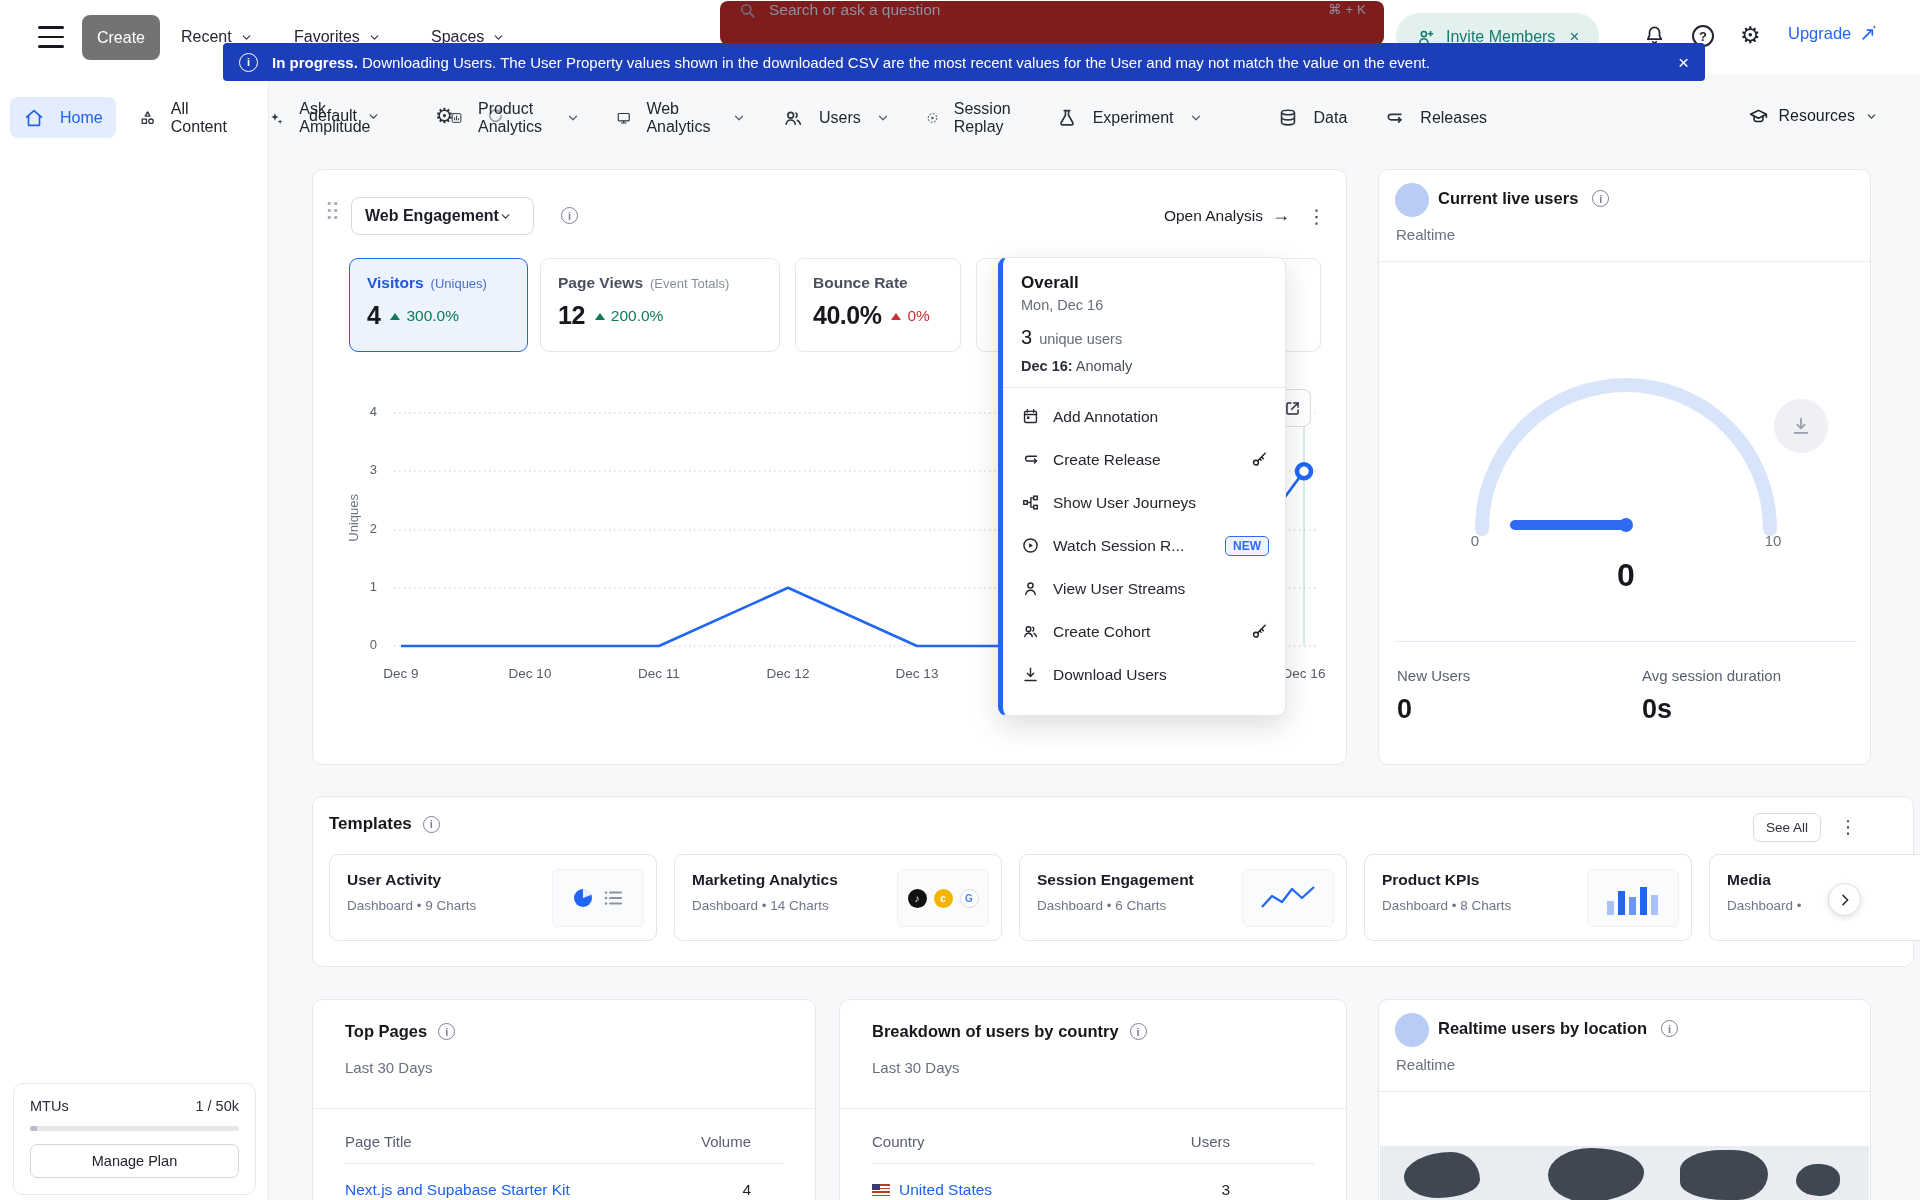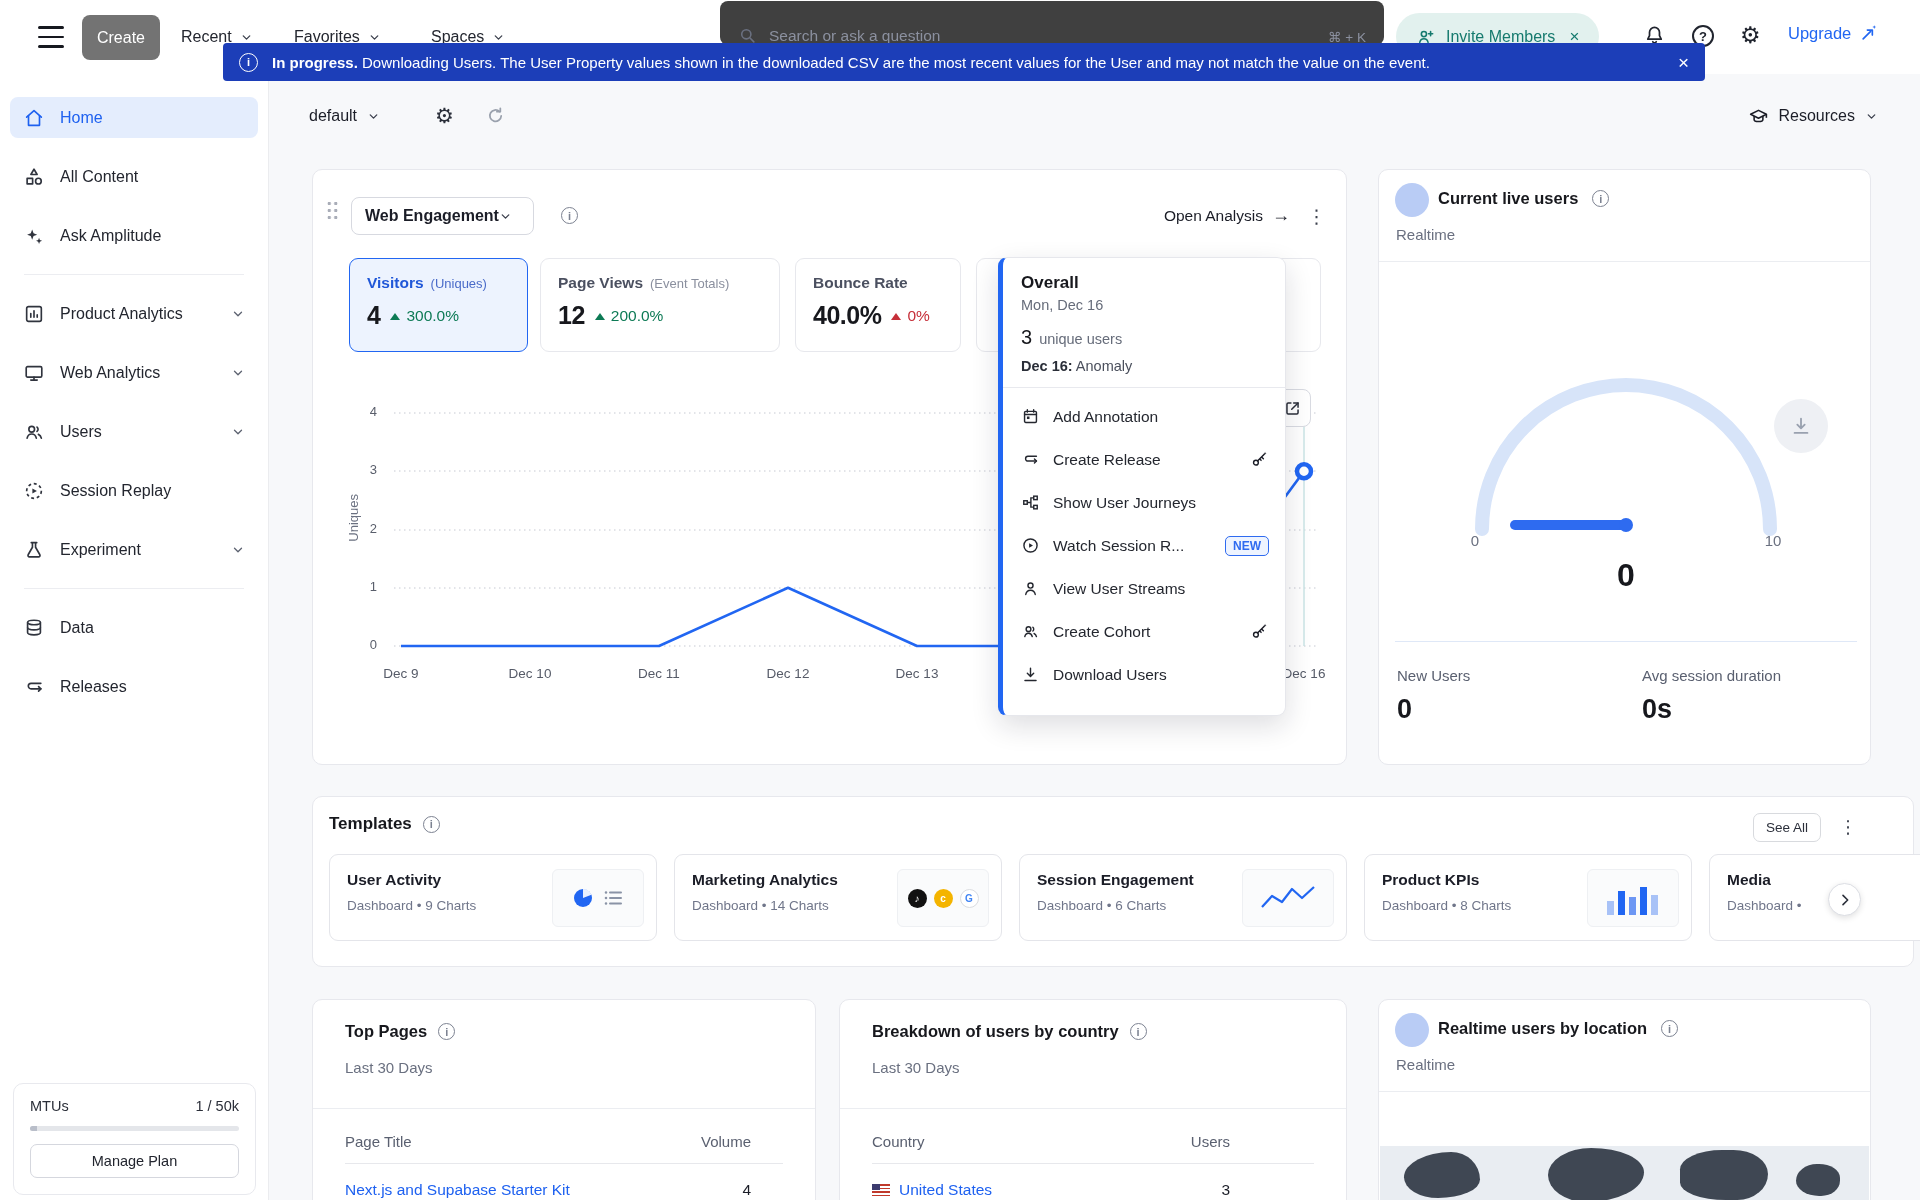--- a/index.html
+++ b/index.html
@@ -9,39 +9,39 @@
 i.info{display:inline-flex;width:17px;height:17px;border:1.5px solid #7c8291;border-radius:50%;
   color:#7c8291;font-size:11px;font-weight:600;align-items:center;justify-content:center;font-style:normal;flex:0 0 auto}
 .chev{flex:0 0 auto}
 
 #topbar{position:absolute;top:0;left:0;width:1920px;height:74px;background:#fff;z-index:30}
 #burger{position:absolute;left:38px;top:26px;width:26px;height:22px;display:flex;flex-direction:column;justify-content:space-between;cursor:pointer}
 #burger b{height:2.6px;background:#16181f;border-radius:2px}
 #create-btn{position:absolute;left:82px;top:15px;width:78px;height:45px;background:#737373;color:#fff;
   border:none;border-radius:8px;font-size:16px;font-weight:500;font-family:inherit}
 .top-menu{position:absolute;top:22px;height:30px;display:flex;align-items:center;gap:8px;font-size:16px;color:#23262f}
-#search-bar{position:absolute;left:720px;top:1px;width:664px;height:44px;background:#404040;border-radius:8px;
-  display:flex;align-items:flex-end;padding:0 18px;gap:12px}
+#search-bar{position:absolute;left:720px;top:1px;width:664px;height:44px;background:#7f1d1d;border-radius:8px;
+  display:flex;align-items:flex-start;padding:0 18px;gap:12px}
 #search-bar .ph{font-size:15.5px;color:#8b909f;flex:1}
 #search-bar .sc{font-size:13.5px;color:#8b909f}
 #invite-pill{position:absolute;left:1396px;top:13px;height:47px;background:#e2f1ee;border-radius:26px;
   display:flex;align-items:center;padding:0 20px;gap:10px;color:#157a6e;font-size:16px;font-weight:500}
 .top-ic{position:absolute;top:24px;color:#20242e}
 #help-ic{position:absolute;left:1692px;top:25px;width:22px;height:22px;border:2px solid #20242e;border-radius:50%;
   display:flex;align-items:center;justify-content:center;font-size:13px;font-weight:700;color:#20242e}
 #upgrade{position:absolute;left:1788px;top:23px;display:flex;align-items:center;gap:8px;color:#2166f2;font-size:16.5px;font-weight:500}
 
 #banner{position:absolute;left:223px;top:43px;width:1482px;height:38px;background:#1c3eb8;border-radius:4px;z-index:60;
   display:flex;align-items:center;padding:0 16px;color:#fff;font-size:15px}
 #banner .b-ic{width:19px;height:19px;border:1.6px solid #fff;border-radius:50%;display:flex;align-items:center;justify-content:center;
   font-size:11px;font-weight:600;margin-right:14px;flex:0 0 auto}
 #banner .b-close{margin-left:auto;font-size:19px;line-height:1;cursor:pointer}
 
 #sidebar{position:absolute;top:74px;left:0;width:269px;height:1126px;background:#fff;border-right:1px solid #ebecef;z-index:20}
-#side-list{display:flex;flex-direction:column;gap:18px;padding:23px 10px 0}
+#side-list{display:flex;flex-direction:row;gap:10px;padding:23px 10px 0}
 .side-item{display:flex;align-items:center;gap:15px;height:41px;padding:0 13px;border-radius:8px;font-size:16px;color:#23262f;cursor:pointer}
 .side-item svg{color:#30343e}
 .side-item.active{background:#e4edfd;color:#1e61f0;font-weight:500}
 .side-item.active svg{color:#1e61f0}
 .side-item .chev{margin-left:auto;color:#5c6270}
 .side-div{height:1px;background:#ecedf1;margin:0 14px}
 #mtus{position:absolute;left:13px;top:1009px;width:243px;height:112px;border:1px solid #e8e9ee;border-radius:10px;background:#fff;padding:14px 16px}
 #mtus .row{display:flex;justify-content:space-between;font-size:14.5px;color:#2a2e38}
 #mtus .track{margin-top:12px;height:5px;border-radius:3px;background:#e4e6ea;overflow:hidden}
 #mtus .fill{width:7px;height:100%;background:#b9bec9}

